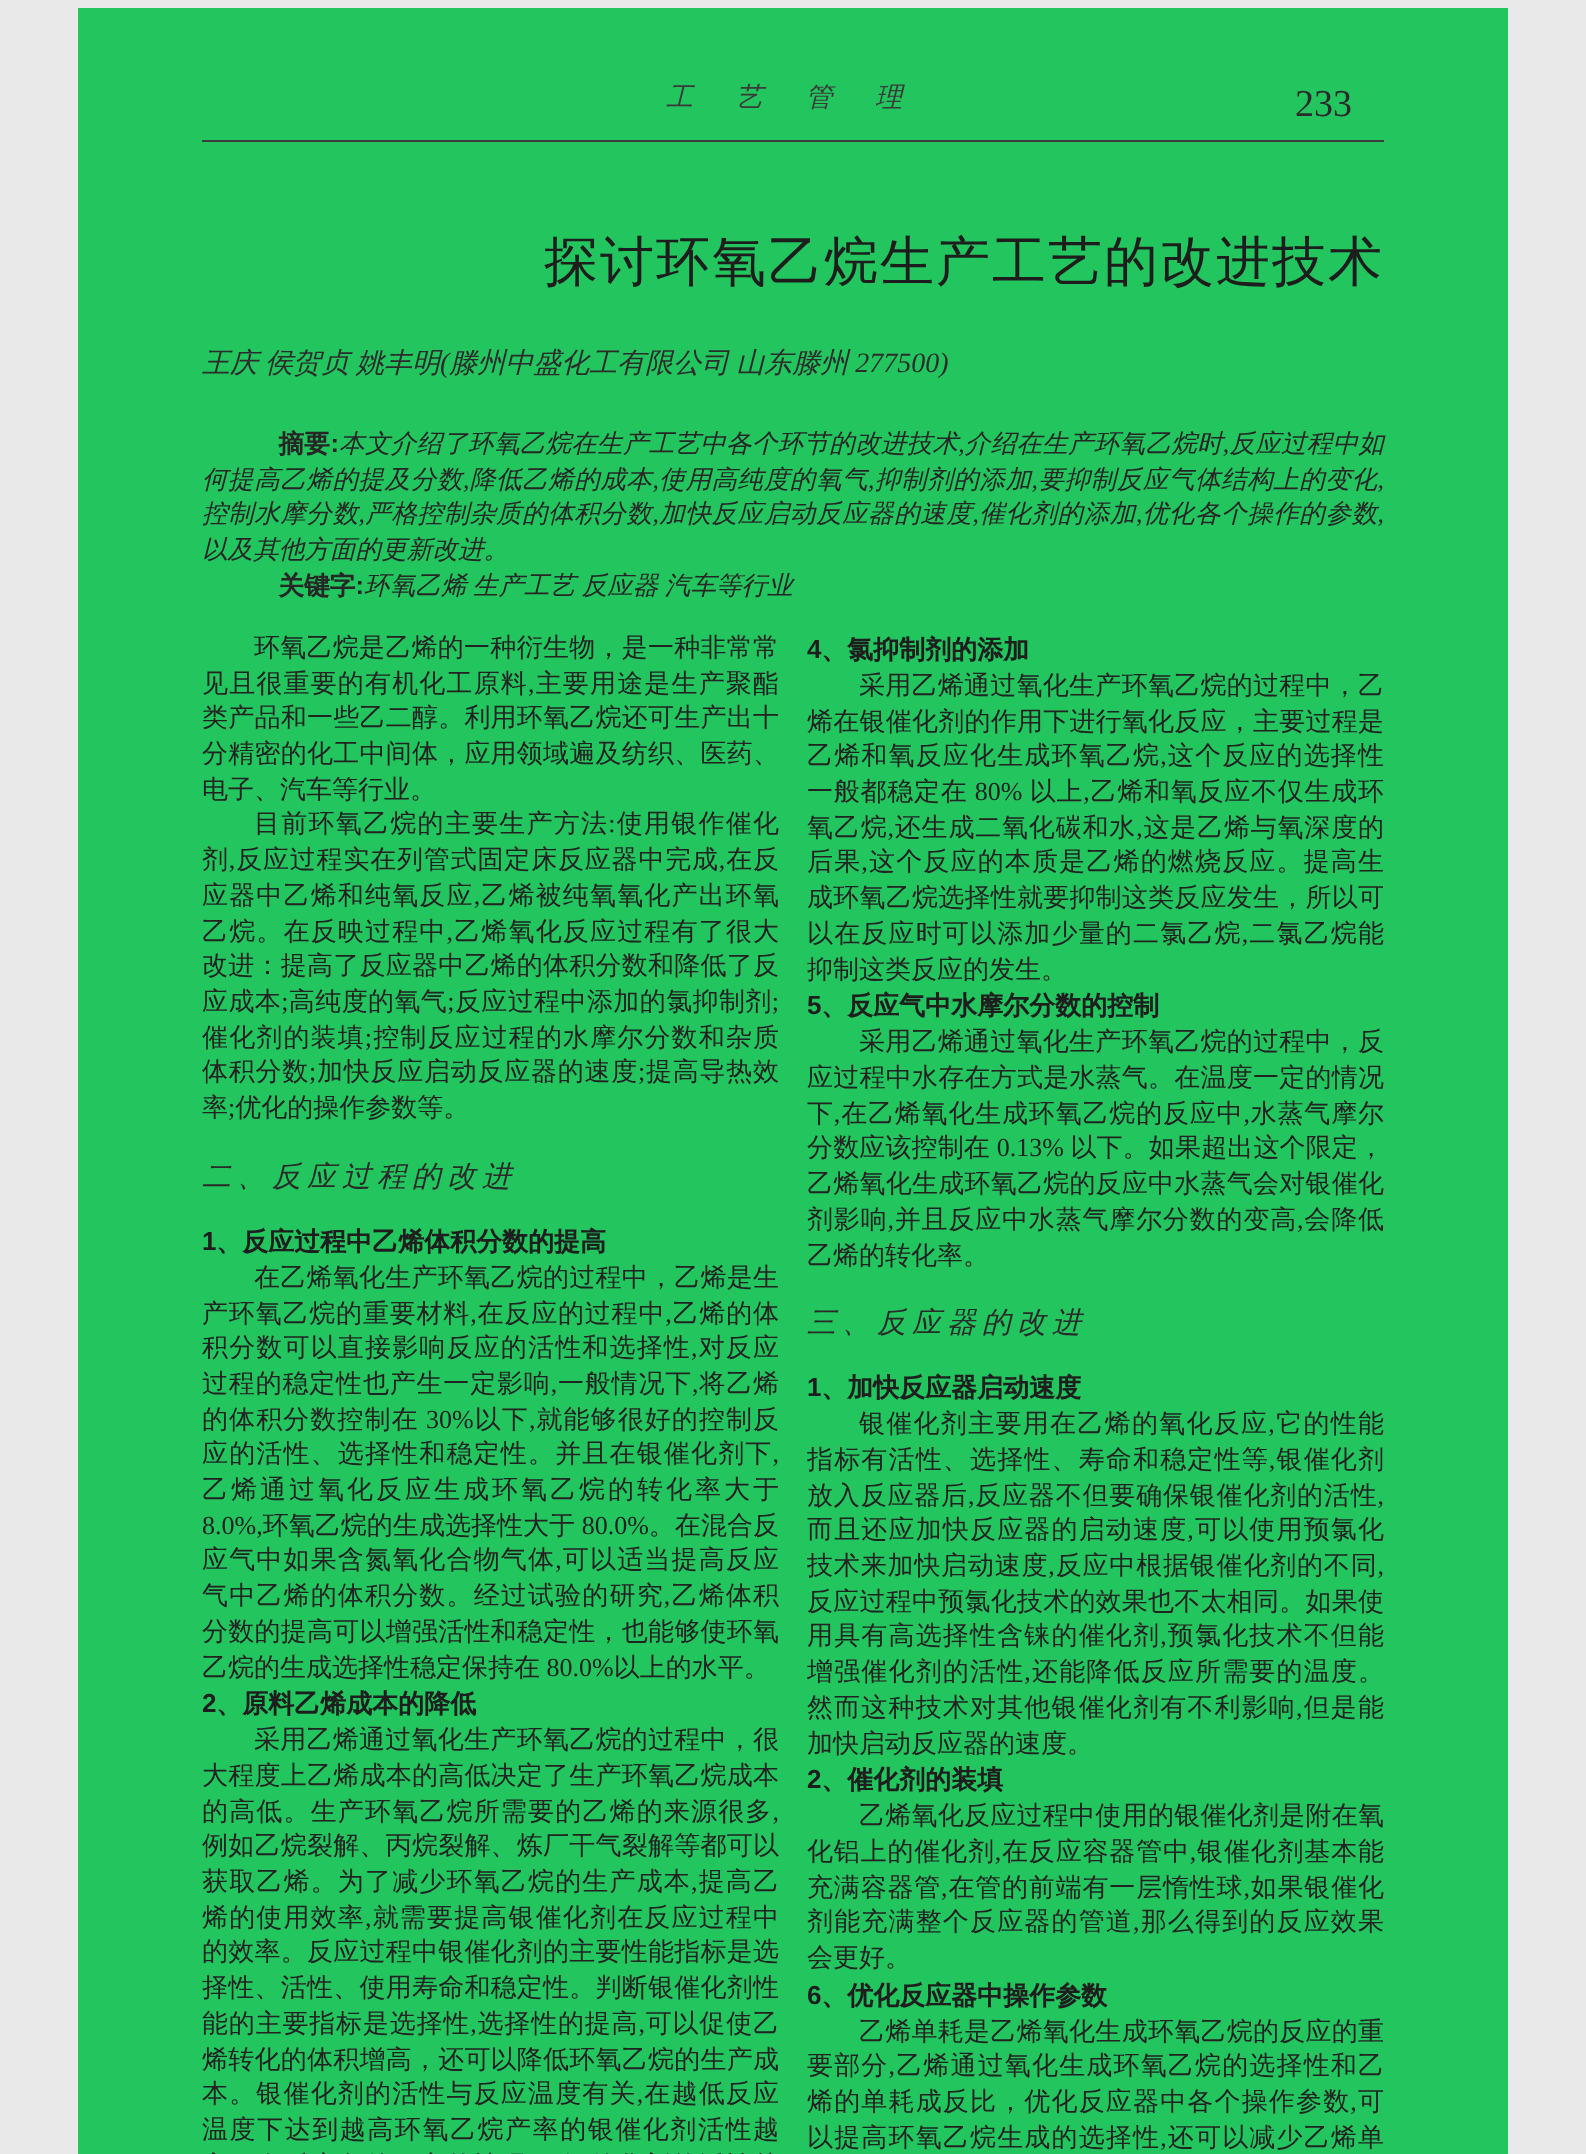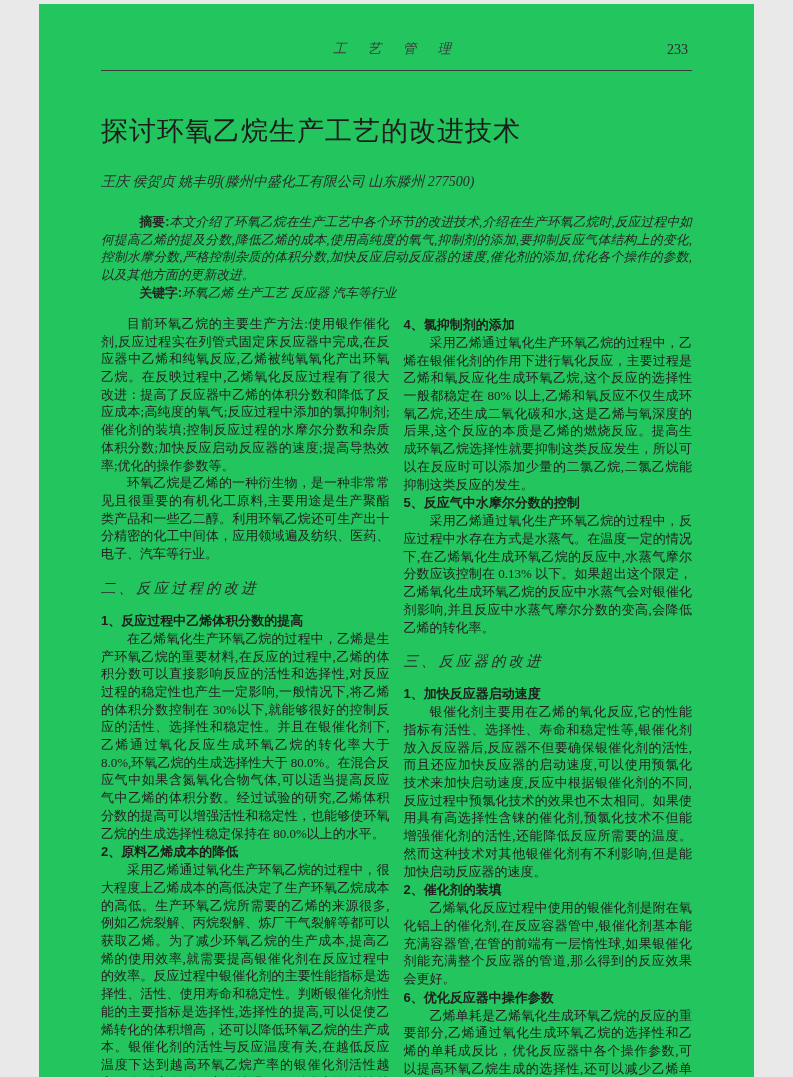--- a/index.html
+++ b/index.html
@@ -25,35 +25,35 @@
     position: absolute;
     left: 0; right: 0;
     text-align: center;
     font-style: italic;
     font-size: 13.5px;
     letter-spacing: 9px;
     color: #3a3a3a;
   }
   .page-number {
     position: absolute;
-    right: 4px;
+    right: 16px;
     top: 2px;
-    font-size: 14px;
+    font-size: 19px;
     color: #2b2b2b;
   }
   .header-rule {
     height: 0;
     border-bottom: 1.6px solid #3c3c3c;
     margin-top: 4px;
   }
 
   
   .title {
     margin-top: 42px;
-    text-align: left;
+    text-align: right;
     font-size: 27px;
     font-weight: 500;
     letter-spacing: 1px;
     color: #1d1d1d;
   }
   .authors {
     margin-top: 24px;
     text-align: left;
     font-style: italic;
     font-size: 14px;
@@ -127,22 +127,22 @@
     <div class="authors">王庆  侯贺贞  姚丰明(滕州中盛化工有限公司   山东滕州   277500)</div>
 
     <div class="abstract">
       <p class="abstract-text"><span class="inline-label">摘要:</span><span>本文介绍了环氧乙烷在生产工艺中各个环节的改进技术,介绍在生产环氧乙烷时,反应过程中如何提高乙烯的提及分数,降低乙烯的成本,使用高纯度的氧气,抑制剂的添加,要抑制反应气体结构上的变化,控制水摩分数,严格控制杂质的体积分数,加快反应启动反应器的速度,催化剂的添加,优化各个操作的参数,以及其他方面的更新改进。</span></p>
       <p class="keywords"><span class="inline-label">关键字:</span><span>环氧乙烯  生产工艺  反应器  汽车等行业</span></p>
     </div>
 
     <div class="columns">
 
       <div class="col col-left">
+        <p class="para">环氧乙烷是乙烯的一种衍生物，是一种非常常见且很重要的有机化工原料,主要用途是生产聚酯类产品和一些乙二醇。利用环氧乙烷还可生产出十分精密的化工中间体，应用领域遍及纺织、医药、电子、汽车等行业。</p>
         <p class="para">目前环氧乙烷的主要生产方法:使用银作催化剂,反应过程实在列管式固定床反应器中完成,在反应器中乙烯和纯氧反应,乙烯被纯氧氧化产出环氧乙烷。在反映过程中,乙烯氧化反应过程有了很大改进：提高了反应器中乙烯的体积分数和降低了反应成本;高纯度的氧气;反应过程中添加的氯抑制剂;催化剂的装填;控制反应过程的水摩尔分数和杂质体积分数;加快反应启动反应器的速度;提高导热效率;优化的操作参数等。</p>
-        <p class="para">环氧乙烷是乙烯的一种衍生物，是一种非常常见且很重要的有机化工原料,主要用途是生产聚酯类产品和一些乙二醇。利用环氧乙烷还可生产出十分精密的化工中间体，应用领域遍及纺织、医药、电子、汽车等行业。</p>
         <h2 class="section">二、反应过程的改进</h2>
         <h3 class="subhead">1、反应过程中乙烯体积分数的提高</h3>
         <p class="para">在乙烯氧化生产环氧乙烷的过程中，乙烯是生产环氧乙烷的重要材料,在反应的过程中,乙烯的体积分数可以直接影响反应的活性和选择性,对反应过程的稳定性也产生一定影响,一般情况下,将乙烯的体积分数控制在 30%以下,就能够很好的控制反应的活性、选择性和稳定性。并且在银催化剂下,乙烯通过氧化反应生成环氧乙烷的转化率大于 8.0%,环氧乙烷的生成选择性大于 80.0%。在混合反应气中如果含氮氧化合物气体,可以适当提高反应气中乙烯的体积分数。经过试验的研究,乙烯体积分数的提高可以增强活性和稳定性，也能够使环氧乙烷的生成选择性稳定保持在 80.0%以上的水平。</p>
         <h3 class="subhead">2、原料乙烯成本的降低</h3>
         <p class="para">采用乙烯通过氧化生产环氧乙烷的过程中，很大程度上乙烯成本的高低决定了生产环氧乙烷成本的高低。生产环氧乙烷所需要的乙烯的来源很多,例如乙烷裂解、丙烷裂解、炼厂干气裂解等都可以获取乙烯。为了减少环氧乙烷的生产成本,提高乙烯的使用效率,就需要提高银催化剂在反应过程中的效率。反应过程中银催化剂的主要性能指标是选择性、活性、使用寿命和稳定性。判断银催化剂性能的主要指标是选择性,选择性的提高,可以促使乙烯转化的体积增高，还可以降低环氧乙烷的生产成本。银催化剂的活性与反应温度有关,在越低反应温度下达到越高环氧乙烷产率的银催化剂活性越高，在反应条件一定的情况下,银催化剂的活性越高乙烯的转化率和环氧乙烷产率越高。增强银催化剂的稳定性，可控制银催化剂在反应过程中活性减弱的速率，能够确保生产环氧乙烷时的生成选择性和产率的稳定性。</p>
 
       </div>
 
       <div class="col col-right">
         <h3 class="subhead">4、氯抑制剂的添加</h3>

